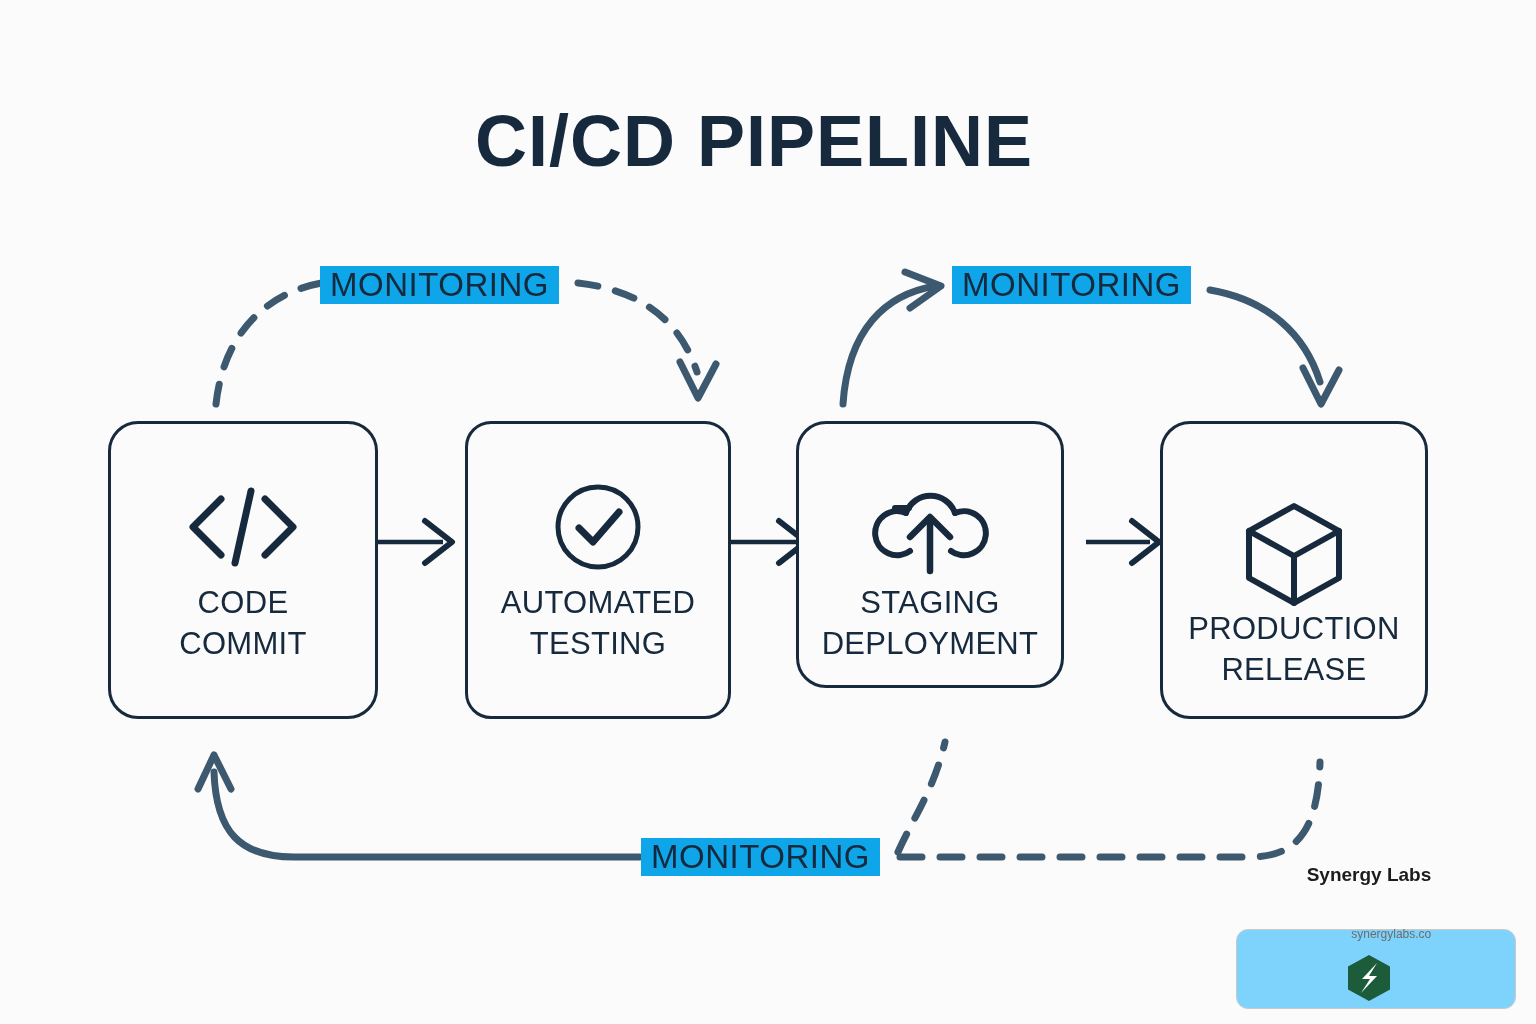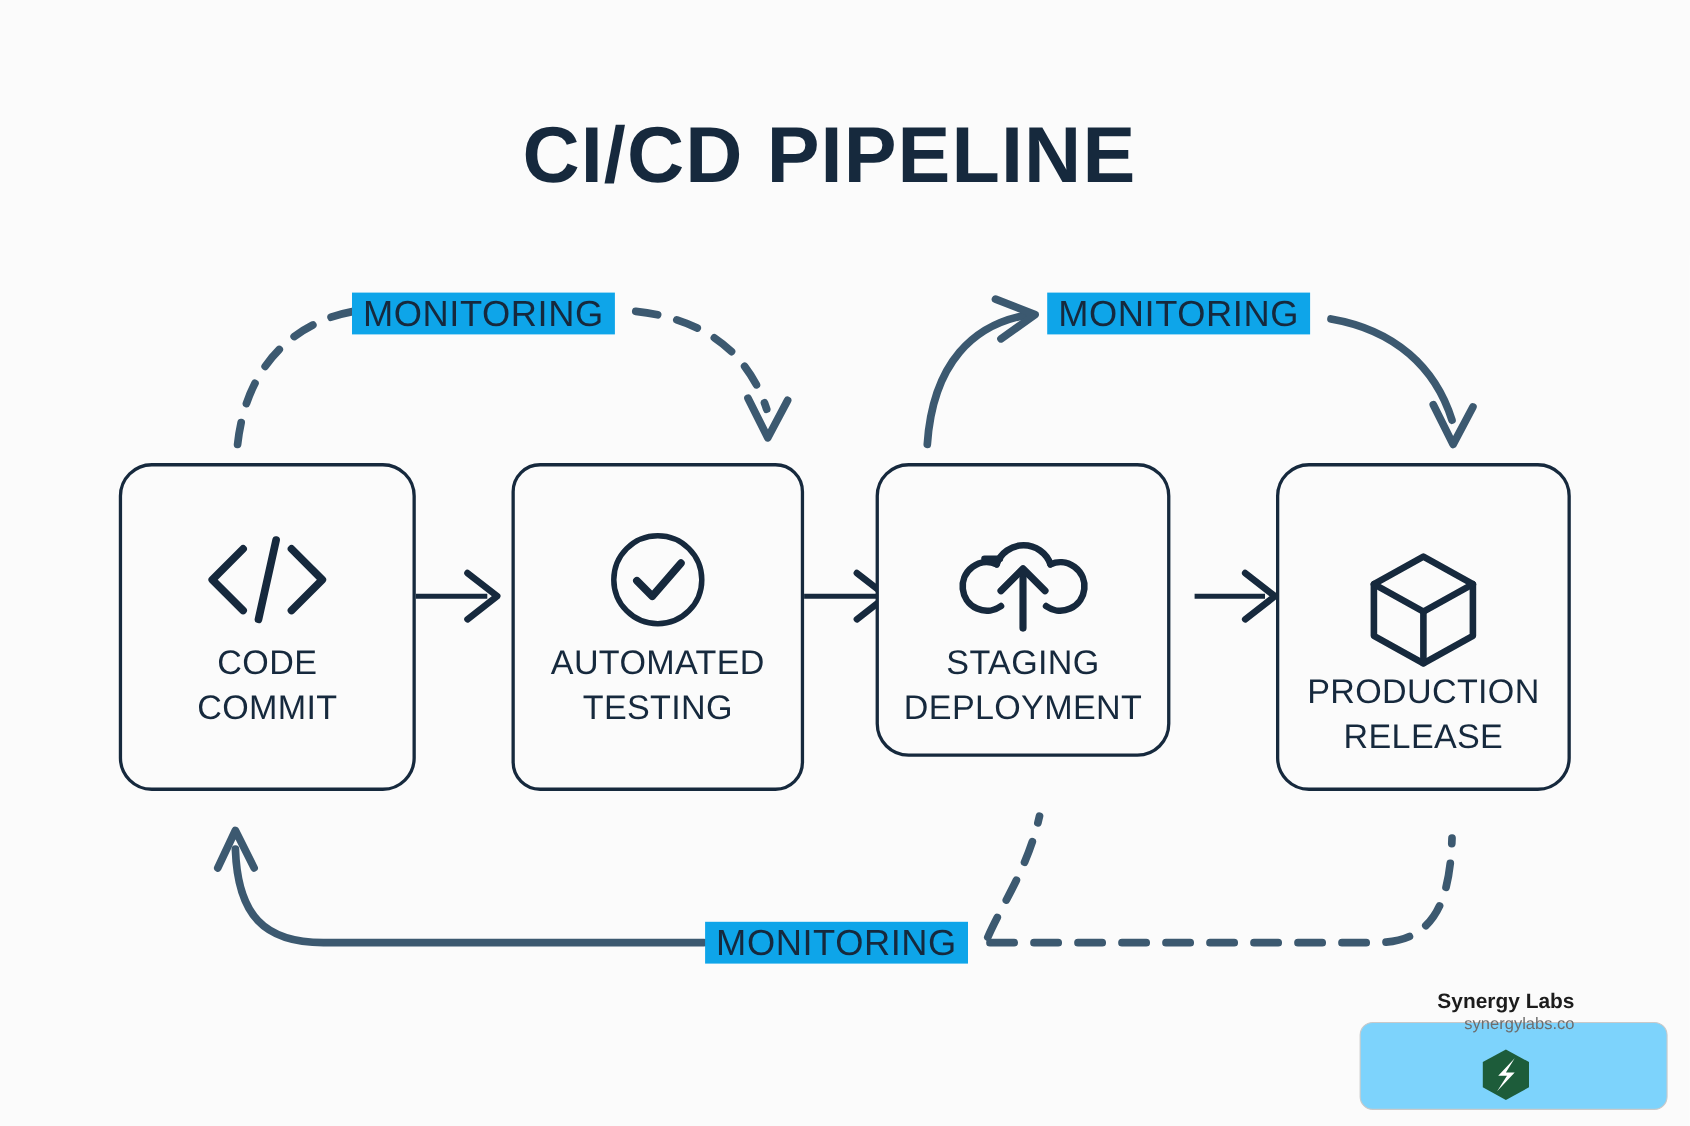--- a/index.html
+++ b/index.html
@@ -99,23 +99,24 @@
     align-items: flex-end;
     line-height: 1.25;
   }
   .brand-name {
     font-size: 19px;
     font-weight: bold;
     color: #1c1c1c;
     font-family: "Liberation Sans", sans-serif;
   }
   .brand-url {
-    font-size: 15px;
+    font-size: 12px;
     color: #6d6d6d;
     font-family: "Liberation Sans", sans-serif;
+    margin-top: 40px;
   }
 </style>
 </head>
 <body>
 
 <div id="canvas">
 
   <div class="title">CI/CD PIPELINE</div>
 
   <svg class="svg-layer" viewBox="0 0 1536 1024">

